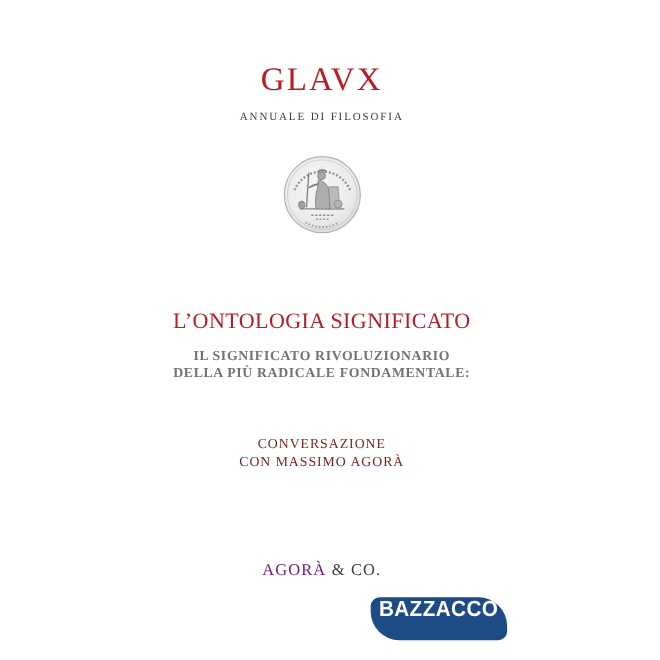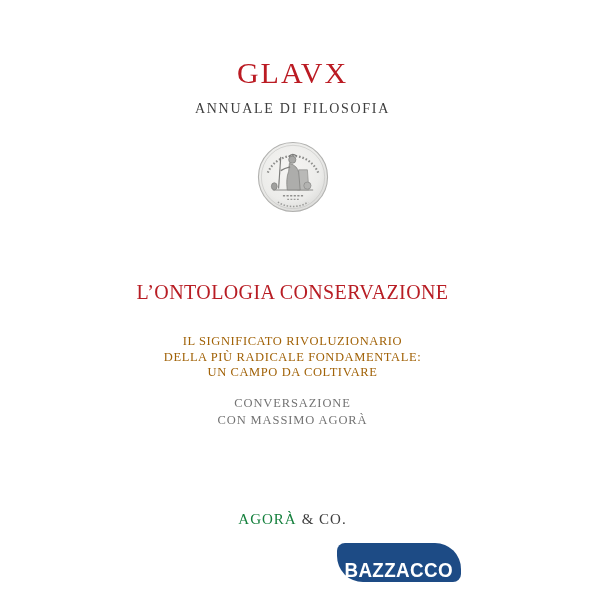--- a/index.html
+++ b/index.html
@@ -23,21 +23,21 @@
   }
   .masthead-title {
     top: 56px;
     font-size: 30px;
     letter-spacing: 2px;
     color: #bb1b23;
     font-weight: normal;
   }
   .masthead-subtitle {
     top: 101px;
-    font-size: 14px;
+    font-size: 10px;
     letter-spacing: 1.7px;
     color: #3d3d3d;
   }
   .medallion-wrap {
     position: absolute;
     top: 141px;
     left: 50%;
     margin-left: -36px;
     width: 72px;
     height: 72px;
@@ -51,52 +51,52 @@
   }
   .main-title {
     top: 280px;
     font-size: 20px;
     line-height: 24px;
     letter-spacing: 0.4px;
     color: #b81d24;
     font-weight: normal;
   }
   .main-subtitle {
-    top: 334px;
+    top: 316px;
     font-size: 12.5px;
     line-height: 15.5px;
-    font-weight: normal;
+    font-weight: bold;
     letter-spacing: 0.6px;
-    color: #a16207;
+    color: #737373;
   }
   .byline {
     top: 395px;
     font-size: 12.5px;
     line-height: 16.5px;
     letter-spacing: 0.9px;
-    color: #737373;
+    color: #7f1d1d;
   }
   .publisher-line {
     top: 511px;
     font-size: 15px;
     letter-spacing: 1px;
     color: #3e3e3e;
   }
-  .publisher-name { color: #15803d; }
+  .publisher-name { color: #701a75; }
   .publisher-suffix { margin-left: 5px; }
   .vendor-banner {
     position: absolute;
     left: 337px;
     top: 543px;
     width: 124px;
     height: 39px;
     background: #1d4b85;
     border-radius: 8px 26px 8px 26px;
     display: flex;
-    align-items: flex-end;
+    align-items: flex-start;
     justify-content: center;
   }
   .vendor-banner-label {
     font-family: "Liberation Sans", sans-serif;
     font-weight: bold;
     font-size: 20px;
     letter-spacing: 0.4px;
     color: #ffffff;
     transform: scaleX(0.94);
   }
@@ -133,27 +133,26 @@
       <path d="M 33,22 L 30,66" stroke="#7d7d7b" stroke-width="1.6"></path>
       <ellipse cx="24" cy="63" rx="4" ry="5" fill="#a0a09e" stroke="#7d7d7b" stroke-width="1"></ellipse>
       <circle cx="70" cy="62" r="5" fill="#b3b3b1" stroke="#8a8a88" stroke-width="1"></circle>
       <path d="M 36,76 L 64,76" stroke="#90908e" stroke-width="2" stroke-dasharray="3 2"></path>
       <path d="M 42,81 L 58,81" stroke="#9a9a98" stroke-width="1.6" stroke-dasharray="2.5 2"></path>
     </svg>
   </div>
 
 
   <div class="centered main-title">
-    <div>L’ONTOLOGIA CONSERVAZIONE</div>
+    <div>L’ONTOLOGIA SIGNIFICATO</div>
   </div>
 
   <div class="centered main-subtitle">
     <div>IL SIGNIFICATO RIVOLUZIONARIO</div>
     <div>DELLA PIÙ RADICALE FONDAMENTALE:</div>
-    <div>UN CAMPO DA COLTIVARE</div>
   </div>
 
   <div class="centered byline">
     <div>CONVERSAZIONE</div>
     <div>CON MASSIMO AGORÀ</div>
   </div>
 
   <div class="centered publisher-line">
     <span class="publisher-name">AGORÀ</span><span class="publisher-suffix">&amp; CO.</span>
   </div>

